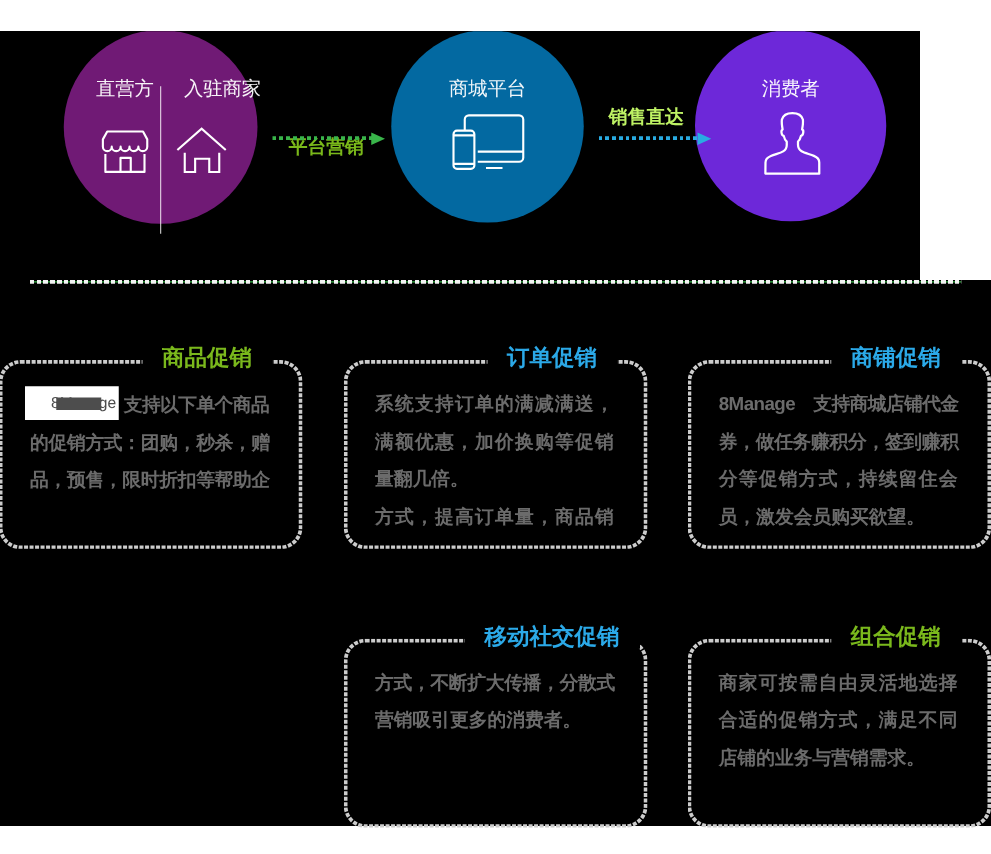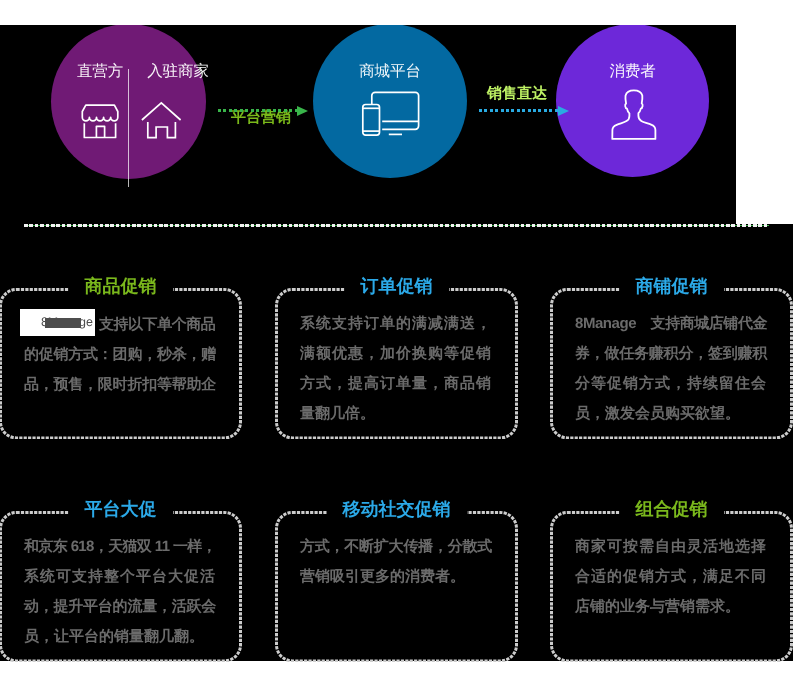--- a/index.html
+++ b/index.html
@@ -50,21 +50,21 @@
            background:repeating-linear-gradient(to right,#f2f2f2 0 3.6px,transparent 3.6px 5.4px);}
   .topdash2{position:absolute;left:24px;top:225px;width:745px;height:1px;
            background:#3ab54a;}
 
   
   .card{position:absolute;width:243px;box-sizing:border-box;}
   .card .frame{position:absolute;left:0;top:0;width:100%;height:100%;}
   .card .frame rect{fill:none;stroke:#cccccc;stroke-width:3;
         stroke-dasharray:3.2 1.2;}
   .card .ctitle2{position:absolute;top:-14px;left:0;width:100%;text-align:center;
-        font-size:18px;font-weight:bold;line-height:24px;}
+        font-size:18px;font-weight:bold;line-height:24px;padding-left:45px;}
   .card .ctitle2 span{background:#000;padding:0 16px;}
   .card .body{position:absolute;left:25px;top:21px;width:192px;color:#6b6b6b;
         font-size:15px;line-height:30px;-webkit-font-smoothing:antialiased;
         font-weight:600;}
   .card .body .ln{white-space:nowrap;}
   .r1{top:287.6px;height:151.4px;}
   .r2{top:511.1px;height:151.4px;}
   .col1{left:-1px;} .col2{left:275px;} .col3{left:550px;}
   .green{color:#7ab81c;} .blue{color:#2ba9e8;}
   .redbox{display:inline-block;position:relative;background:#ffffff;width:75px;height:27px;
@@ -160,50 +160,38 @@
   </div>
 
   <div class="card r1 col2">
     <svg class="frame" viewBox="0 0 243 151.4" preserveAspectRatio="none">
         <rect x="1.5" y="1.5" width="240" height="148.4" rx="16"></rect>
       </svg>
     <div class="ctitle2 blue"><span>订单促销</span></div>
     <div class="body">
       <div class="ln" style="letter-spacing: 1px;">系统支持订单的满减满送，</div>
       <div class="ln" style="letter-spacing: 1px;">满额优惠，加价换购等促销</div>
+      <div class="ln last">量翻几倍。</div>
       <div class="ln" style="letter-spacing: 1px;">方式，提高订单量，商品销</div>
-      <div class="ln last">量翻几倍。</div>
     </div>
   </div>
 
   <div class="card r1 col3">
     <svg class="frame" viewBox="0 0 243 151.4" preserveAspectRatio="none">
         <rect x="1.5" y="1.5" width="240" height="148.4" rx="16"></rect>
       </svg>
     <div class="ctitle2 blue"><span>商铺促销</span></div>
     <div class="body">
       <div class="ln" style="letter-spacing: -0.45px;">8Manage　支持商城店铺代金</div>
       <div class="ln" style="letter-spacing: -0.231px;">券，做任务赚积分，签到赚积</div>
       <div class="ln" style="letter-spacing: 1px;">分等促销方式，持续留住会</div>
       <div class="ln last">员，激发会员购买欲望。</div>
     </div>
   </div>
 
-  <div class="card r2 col1">
-    <svg class="frame" viewBox="0 0 243 151.4" preserveAspectRatio="none">
-        <rect x="1.5" y="1.5" width="240" height="148.4" rx="16"></rect>
-      </svg>
-    <div class="ctitle2 blue"><span>平台大促</span></div>
-    <div class="body">
-      <div class="ln" style="letter-spacing: -0.633px;">和京东 618，天猫双 11 一样，</div>
-      <div class="ln" style="letter-spacing: 1px;">系统可支持整个平台大促活</div>
-      <div class="ln" style="letter-spacing: -0.231px;">动，提升平台的流量，活跃会</div>
-      <div class="ln last">员，让平台的销量翻几翻。</div>
-    </div>
-  </div>
 
   <div class="card r2 col2">
     <svg class="frame" viewBox="0 0 243 151.4" preserveAspectRatio="none">
         <rect x="1.5" y="1.5" width="240" height="148.4" rx="16"></rect>
       </svg>
     <div class="ctitle2 blue"><span>移动社交促销</span></div>
     <div class="body">
       <div class="ln" style="letter-spacing: -0.231px;">方式，不断扩大传播，分散式</div>
       <div class="ln last">营销吸引更多的消费者。</div>
     </div>

